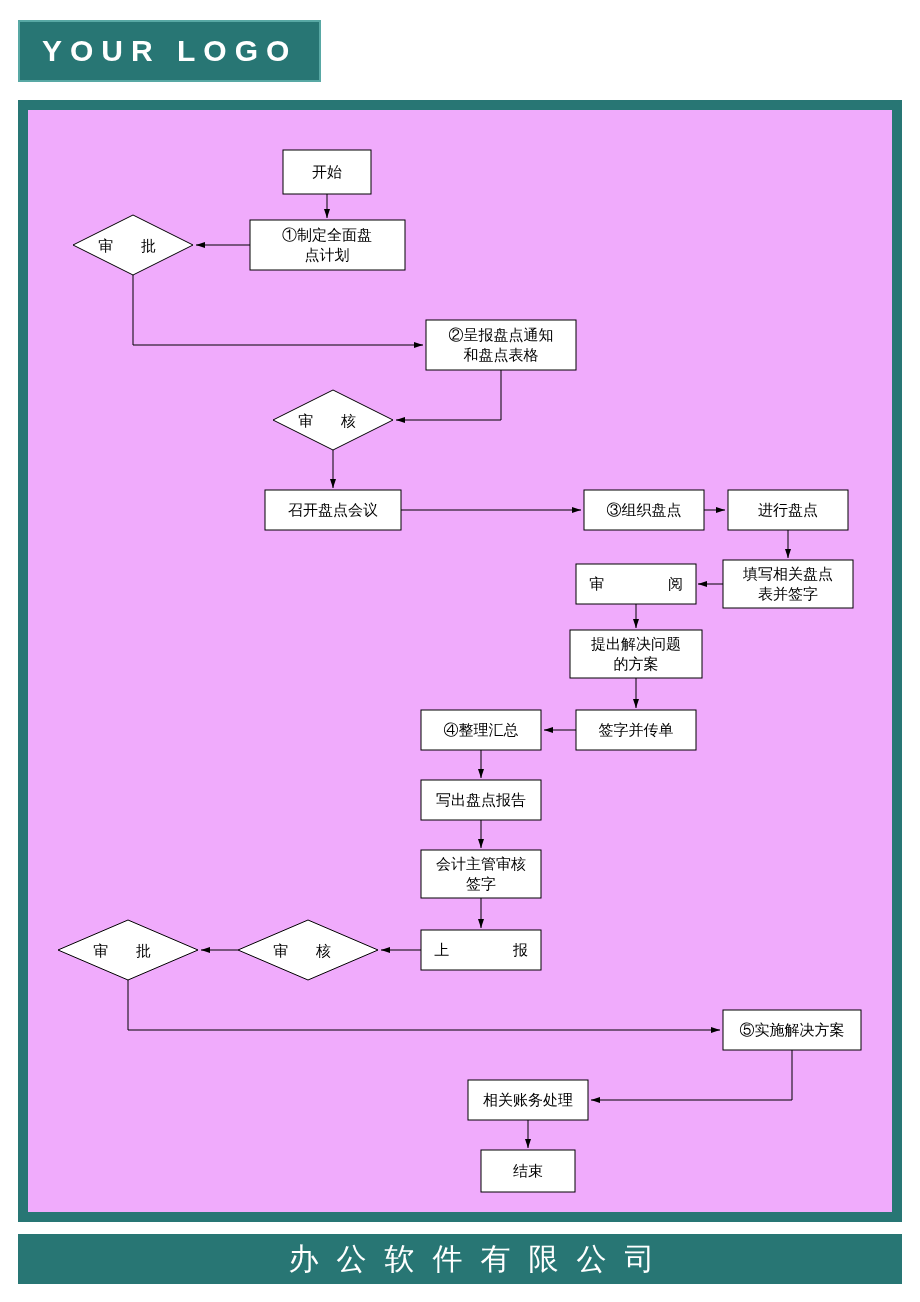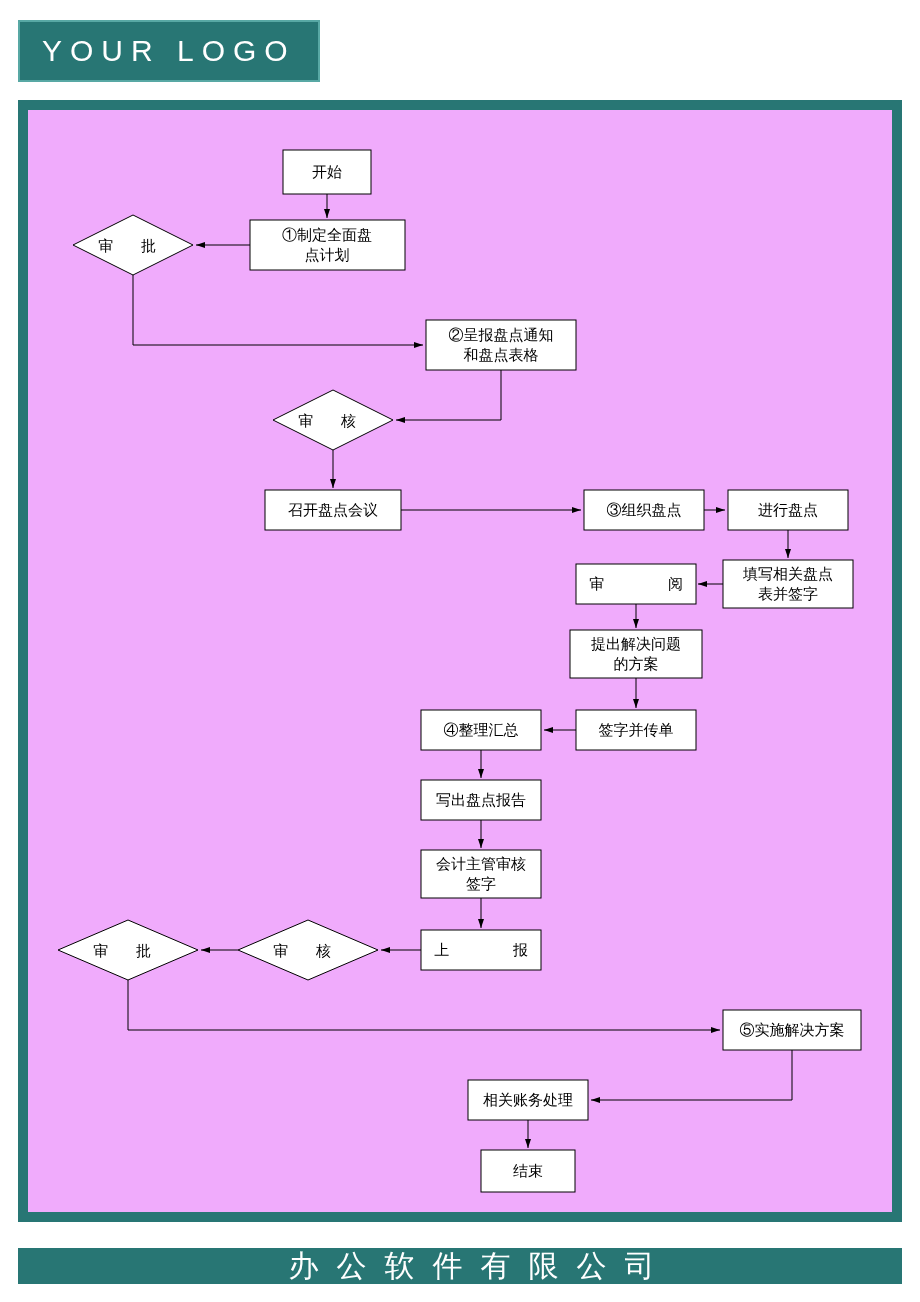--- a/index.html
+++ b/index.html
@@ -24,21 +24,21 @@
     align-items: center;
   }
   .logo-box {
     background: #287674;
     border: 2px solid #58a8a4;
     padding: 12px 22px;
     color: #fff;
     font-family: "Arial", sans-serif;
     font-size: 30px;
     letter-spacing: 8px;
-    font-weight: normal;
+    font-weight: bold;
   }
   .title {
     flex: 1;
     text-align: center;
     color: #287674;
     font-size: 34px;
     font-family: "SimHei", "黑体", sans-serif;
     letter-spacing: 2px;
   }
   .content-frame {
@@ -49,21 +49,21 @@
     bottom: 80px;
     border: 10px solid #287674;
     background: #f0abfc;
     text-decoration: underline;
   }
   .footer {
     position: absolute;
     bottom: 18px;
     left: 18px;
     right: 18px;
-    height: 36px;
+    height: 50px;
     background: #287674;
     color: #fff;
     font-size: 30px;
     letter-spacing: 18px;
     display: flex;
     align-items: center;
     justify-content: center;
     font-family: "SimHei", "黑体", sans-serif;
     padding-left: 41px;
   }

